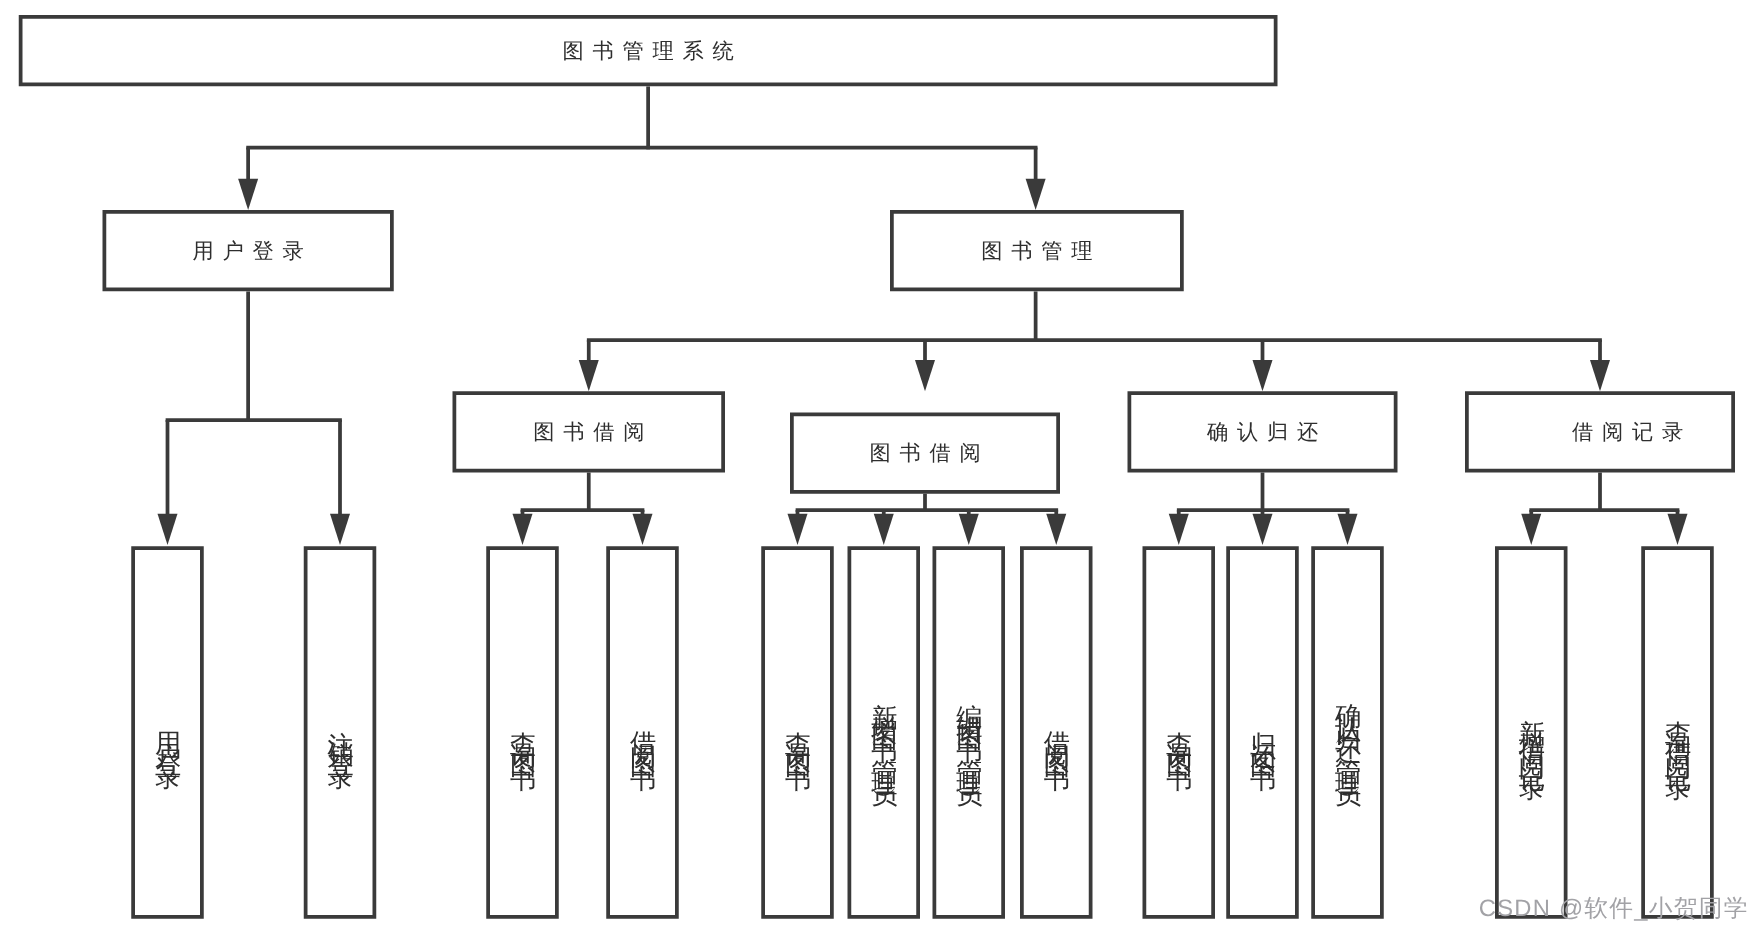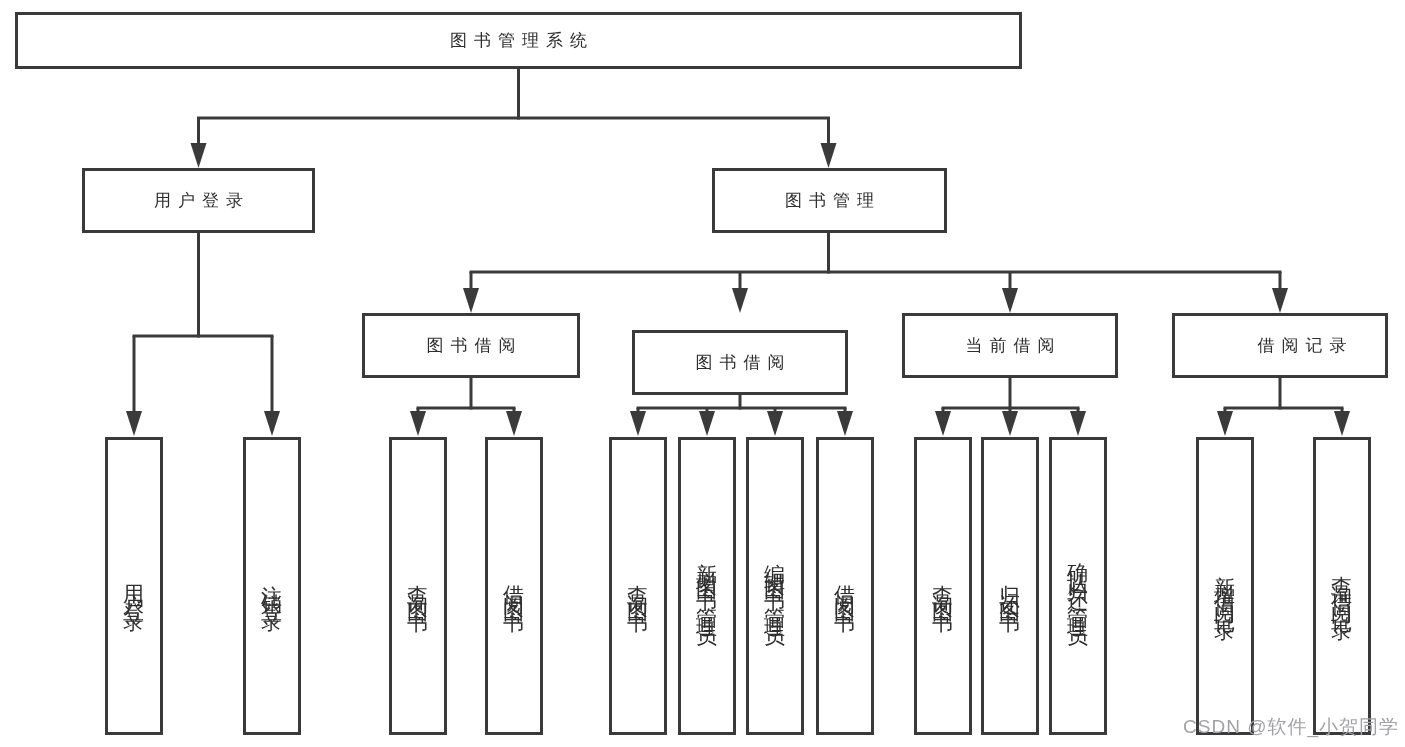--- a/index.html
+++ b/index.html
@@ -154,21 +154,21 @@
     <polygon stroke="none" points="1334,411 1350,411 1342,436"></polygon>
   </svg>
 
   <div class="node" id="n-root">图书管理系统</div>
 
   <div class="node" id="n-userlogin">用户登录</div>
   <div class="node" id="n-bookmgmt">图书管理</div>
 
   <div class="node" id="n-newbook">图书借阅</div>
   <div class="node" id="n-borrowing">图书借阅</div>
-  <div class="node" id="n-current">当前借阅</div>
+  <div class="node" id="n-current">确认归还</div>
   <div class="node" id="n-records">借阅记录</div>
 
   <div class="vnode" id="v-login">用户登录</div>
   <div class="vnode" id="v-logout">注销登录</div>
 
   <div class="vnode" id="v-nb-query">查询图书</div>
   <div class="vnode" id="v-nb-borrow">借阅图书</div>
 
   <div class="vnode" id="v-bb-query">查询图书</div>
   <div class="vnode" id="v-bb-add">新增图书（管理员）</div>

